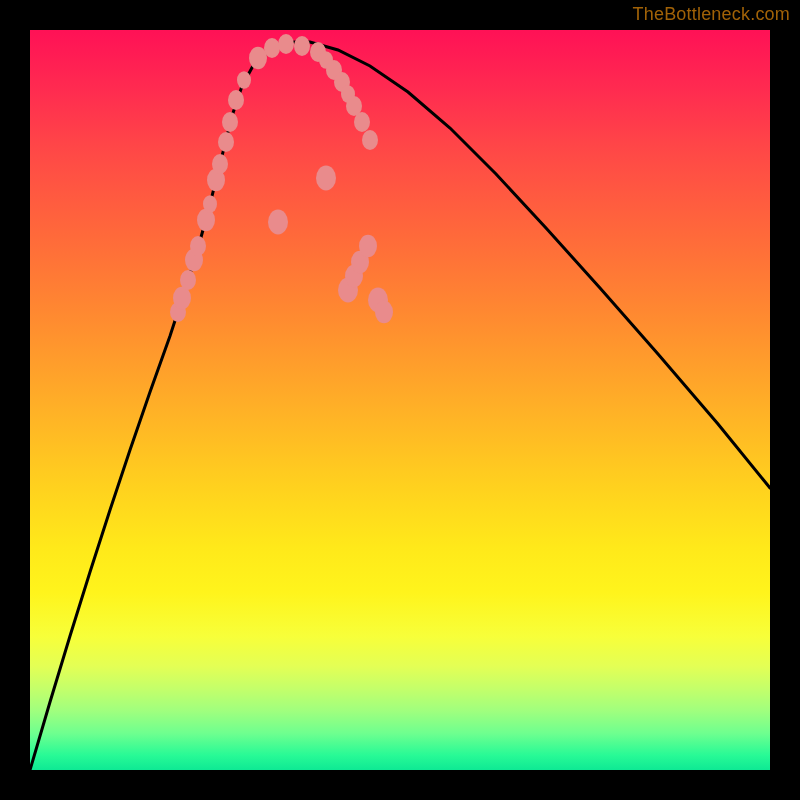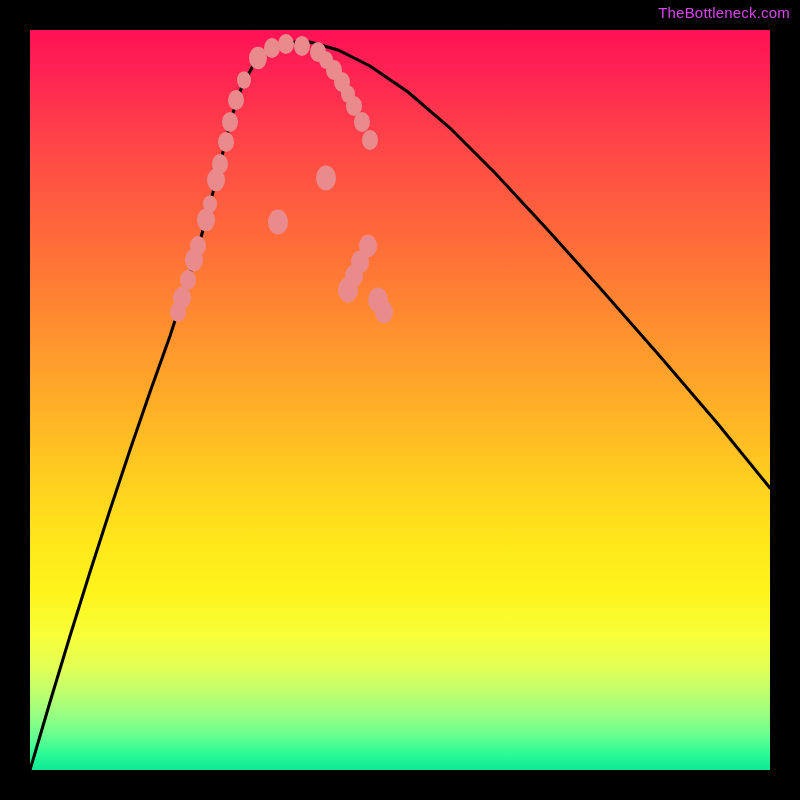--- a/index.html
+++ b/index.html
@@ -61,22 +61,22 @@
     stroke-linecap: round;
   }
   .marker {
     fill: #e98b8c;
     stroke: none;
   }
   .watermark {
     position: absolute;
     top: 4px;
     right: 10px;
-    color: #d946ef;
-    font-size: 15px;
+    color: #a16207;
+    font-size: 18px;
     letter-spacing: 0.2px;
     user-select: none;
     text-align: right;
   }
 </style>
 </head>
 <body>
 
 <div class="frame">
   <div class="watermark">TheBottleneck.com</div>

